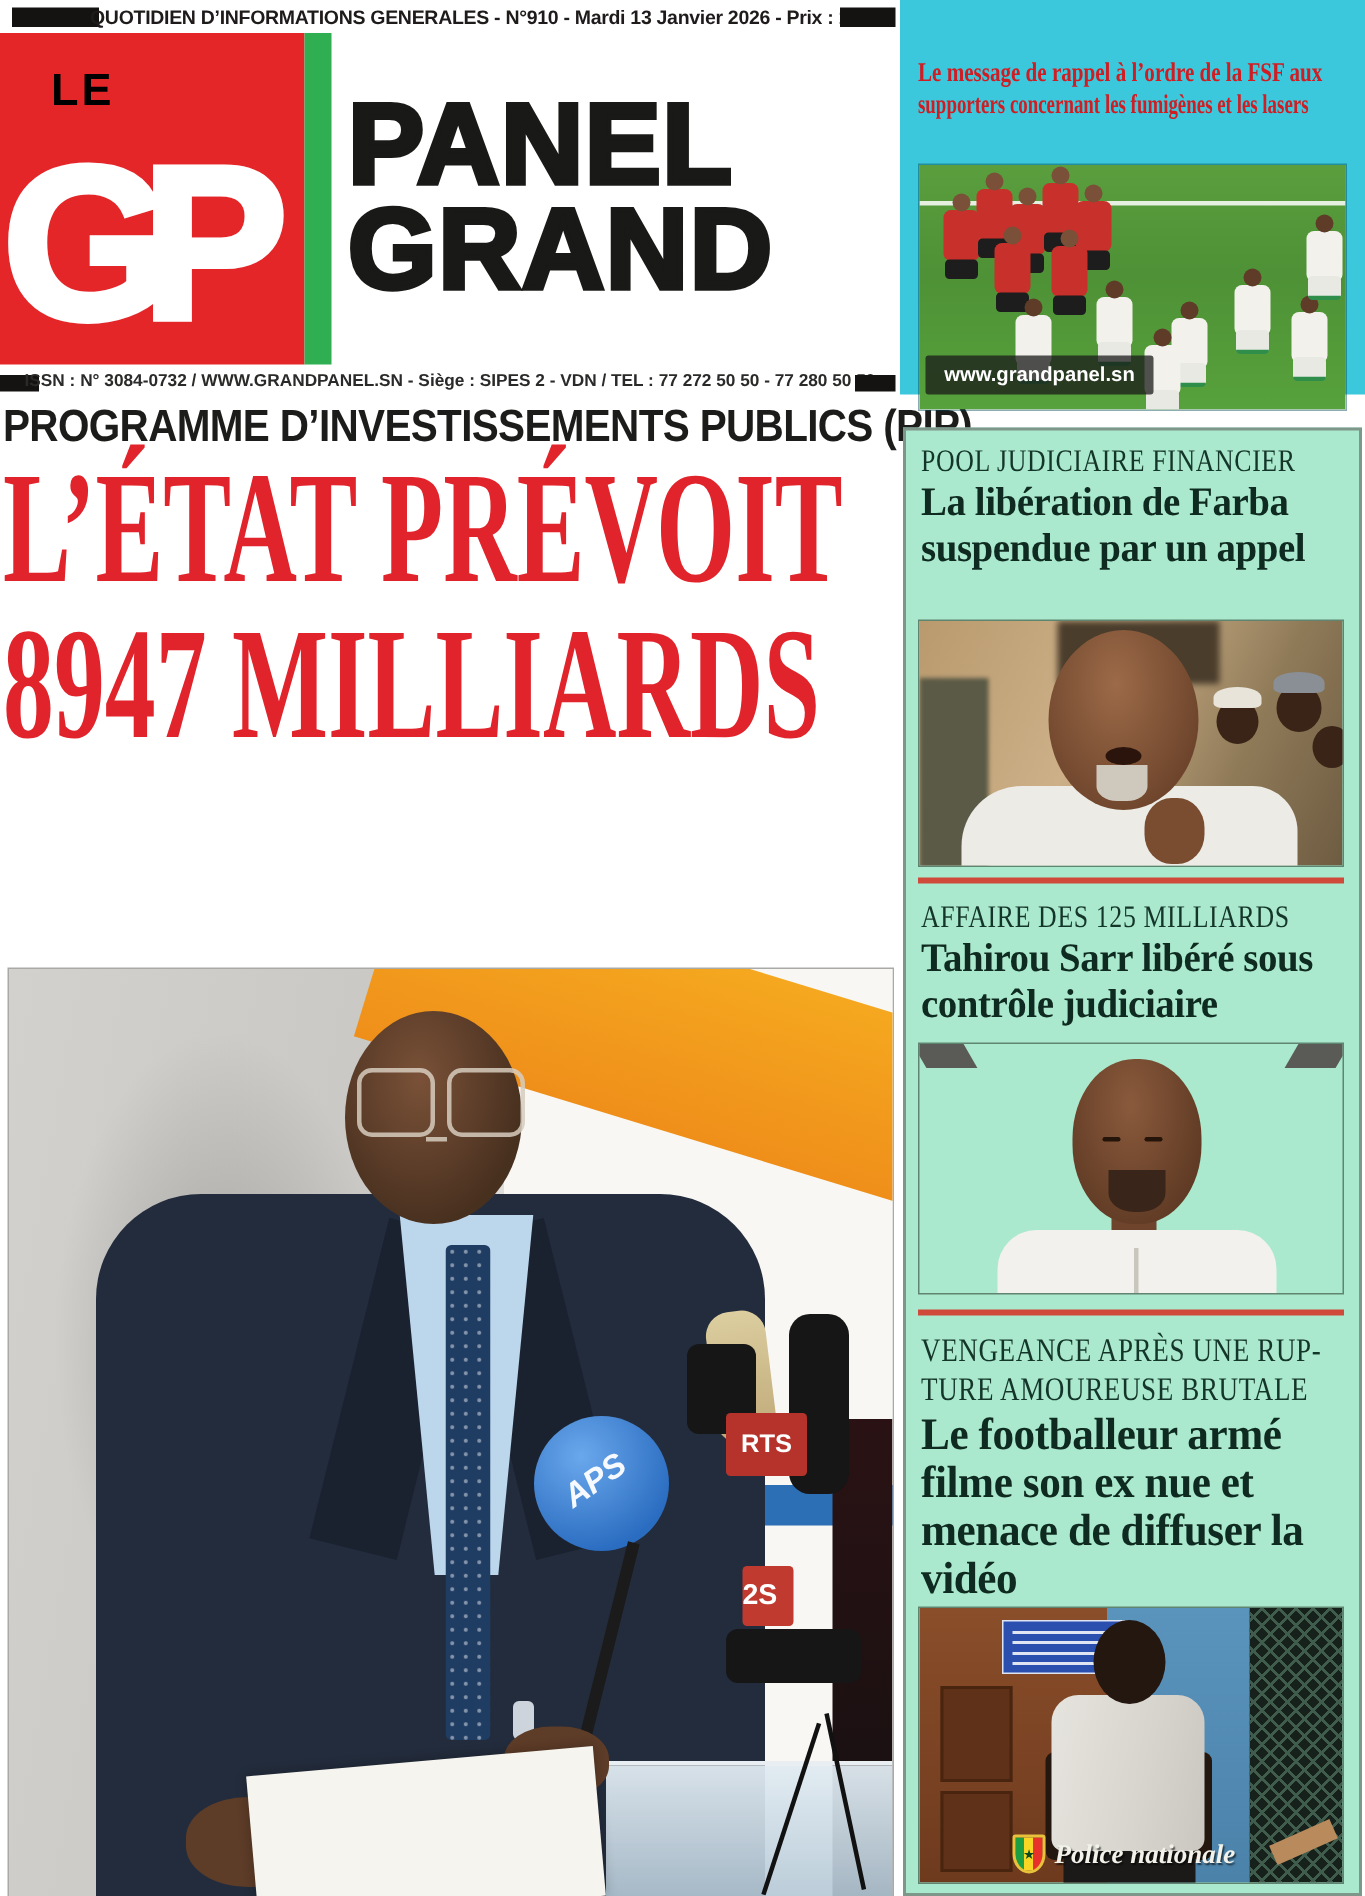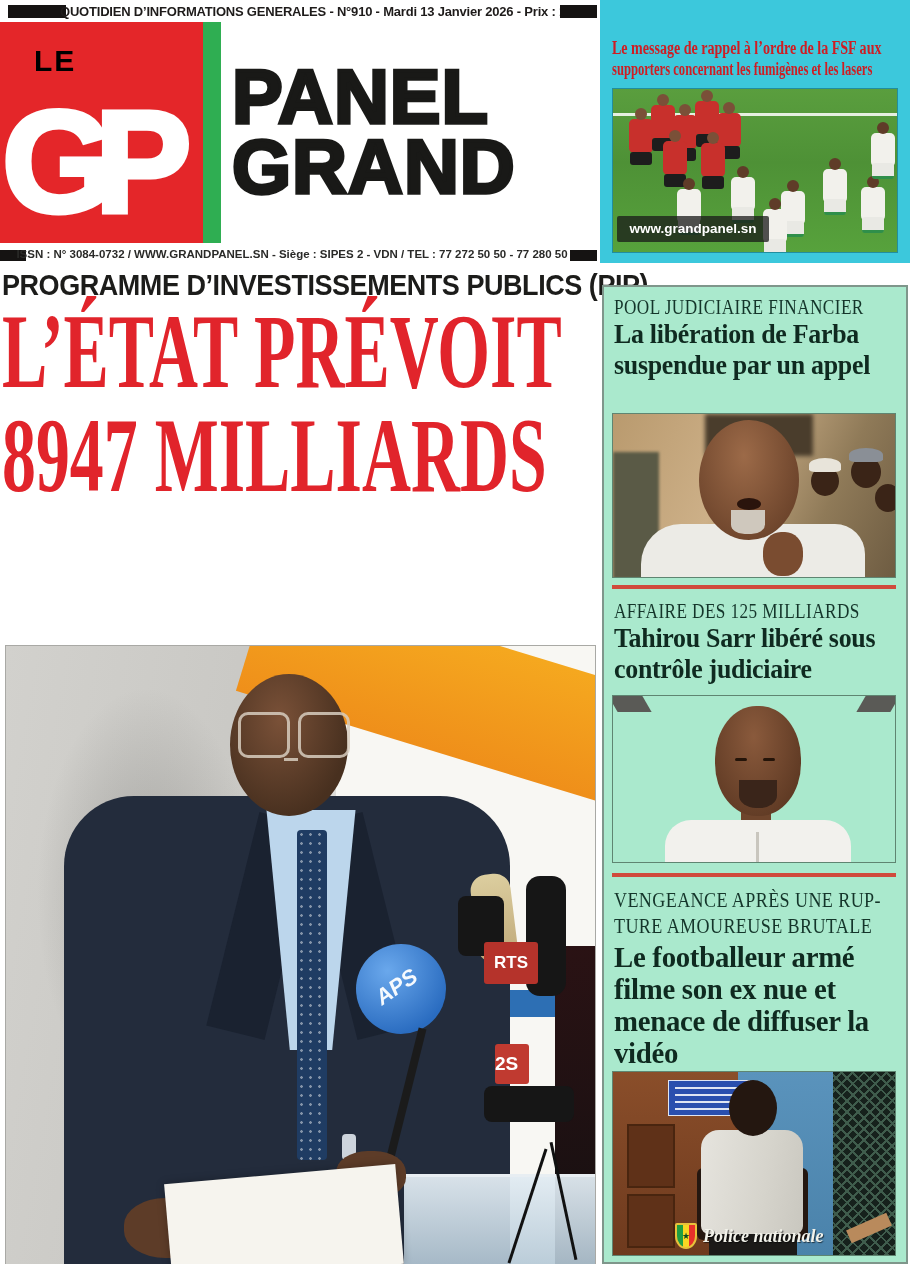--- a/index.html
+++ b/index.html
@@ -31,21 +31,21 @@
                  font-size:106px;line-height:104px;color:#e1242b;white-space:nowrap;
                  transform:scaleX(.64);transform-origin:left top;}
   .standfirst{position:absolute;left:4px;top:540px;width:588px;font-family:"Liberation Serif",serif;
               font-weight:bold;font-size:24.5px;line-height:27.5px;color:#26221f;letter-spacing:-.2px;}
   .sf-arrow{color:#d2372e;font-weight:bold;margin-right:6px;font-family:"DejaVu Sans",sans-serif;}
 
   
   .photo{position:absolute;overflow:hidden;}
   .b-grey{border:1px solid #a9a9a5;}
   .b-green{border:1px solid #5f8571;}
-  .b-cyan{border:1px solid rgba(0,70,85,.45);}
+  .b-cyan{border:1px solid rgba(0,70,85,.45);margin-top:21px;}
 
   
   .mp-bg{position:absolute;inset:0;background:linear-gradient(100deg,#d2d1cd 0%,#c9c8c4 38%,#e6e5e1 55%,#f5f4f0 100%);}
   .mp-shadow{position:absolute;left:30px;top:40px;width:220px;height:420px;border-radius:50%;
              background:radial-gradient(ellipse,rgba(90,90,88,.35),transparent 70%);}
   .mp-banner{position:absolute;left:56%;top:0;right:0;bottom:0;background:#f8f7f3;}
   .mp-orange{position:absolute;left:45%;top:-70px;width:80%;height:120px;background:linear-gradient(#f5a81f,#ef8f1a);
              transform:rotate(17deg);transform-origin:left top;}
   .mp-brand{position:absolute;left:63%;top:46%;font-size:42px;font-weight:bold;color:#2a66ae;letter-spacing:1px;}
   .mp-strip{position:absolute;left:61%;top:55.5%;width:42%;height:27px;background:#2d6fb4;color:#fff;

